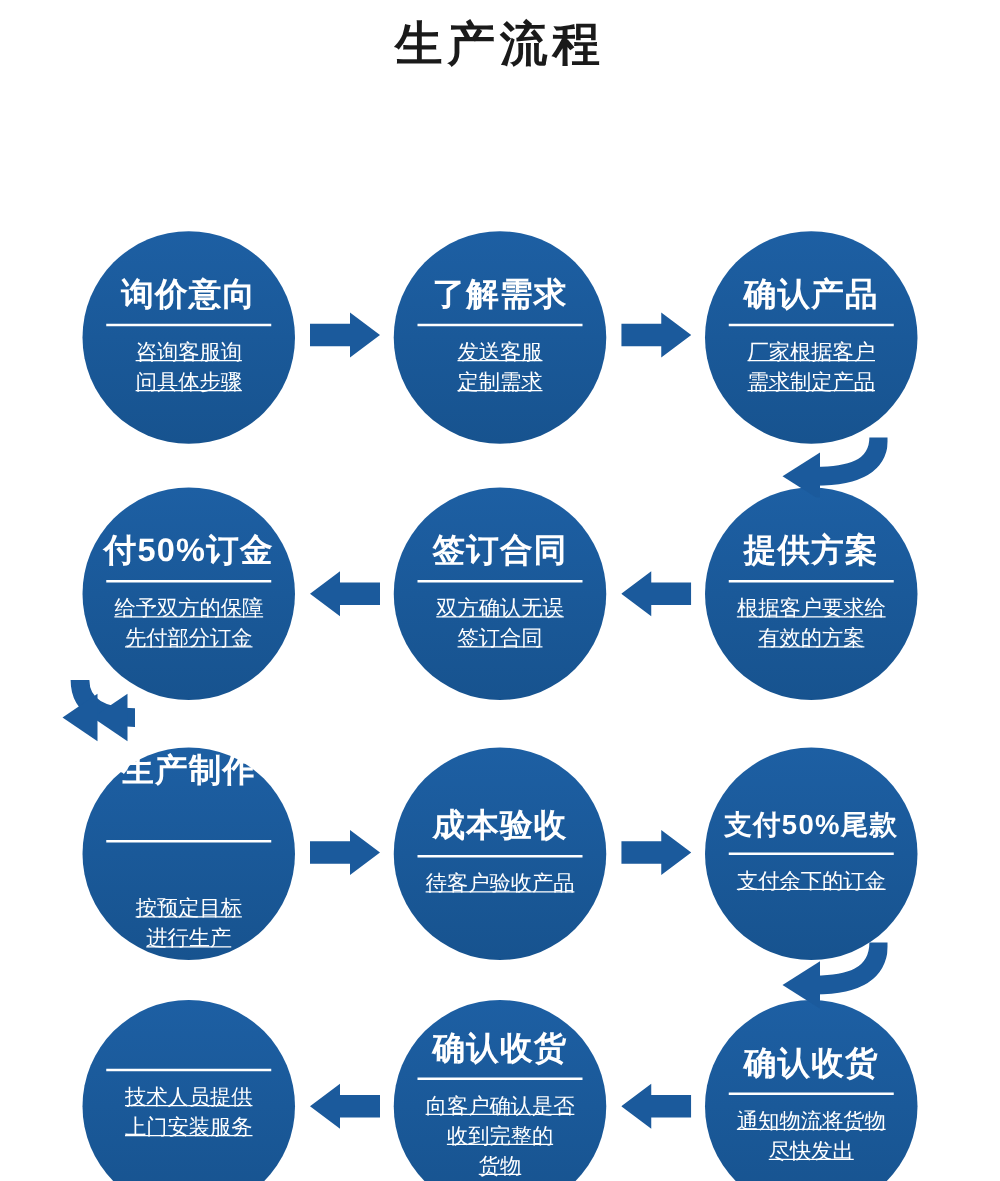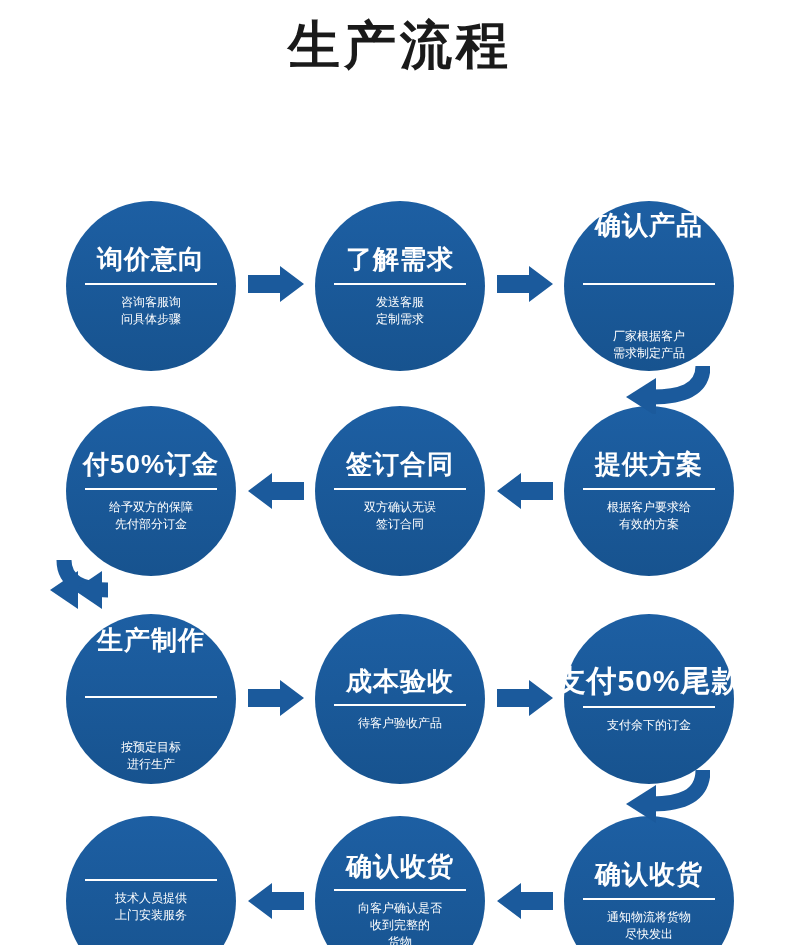--- a/index.html
+++ b/index.html
@@ -9,21 +9,21 @@
   body {
     width: 800px;
     height: 945px;
     background: #ffffff;
     font-family: "Liberation Sans", sans-serif;
     position: relative;
     overflow: hidden;
   }
   #title {
     text-align: center;
-    font-size: 52px;
+    font-size: 38px;
     font-weight: bold;
     color: #1a1a1a;
     letter-spacing: 4px;
     margin-top: 14px;
     line-height: 1.2;
   }
   #flow {
     position: relative;
     width: 800px;
     height: 830px;
@@ -52,24 +52,25 @@
     text-align: center;
     white-space: nowrap;
   }
   .node .rule {
     width: 132px;
     height: 2px;
     background: #ffffff;
     margin-bottom: 9px;
   }
   .node .desc {
-    font-size: 12px;
+    font-size: 17px;
     line-height: 1.42;
     text-align: center;
     font-weight: normal;
+    text-decoration: underline;
   }
   
   .arrow {
     position: absolute;
   }
   .arrow svg {
     display: block;
   }
 </style>
 </head>
@@ -84,21 +85,21 @@
     <div class="rule"></div>
     <div class="desc">咨询客服询<br>问具体步骤</div>
   </div>
 
   <div class="node" style="left:315px; top:125px;">
     <div class="head">了解需求</div>
     <div class="rule"></div>
     <div class="desc">发送客服<br>定制需求</div>
   </div>
 
-  <div class="node" style="left:564px; top:125px;gap:34px;">
+  <div class="node" style="left:564px; top:125px;">
     <div class="head">确认产品</div>
     <div class="rule"></div>
     <div class="desc">厂家根据客户<br>需求制定产品</div>
   </div>
 
   <div class="node" style="left:66px; top:330px;">
     <div class="head">付50%订金</div>
     <div class="rule"></div>
     <div class="desc">给予双方的保障<br>先付部分订金</div>
   </div>
@@ -121,21 +122,21 @@
     <div class="desc">按预定目标<br>进行生产</div>
   </div>
 
   <div class="node" style="left:315px; top:538px;">
     <div class="head">成本验收</div>
     <div class="rule"></div>
     <div class="desc">待客户验收产品</div>
   </div>
 
   <div class="node" style="left:564px; top:538px;">
-    <div class="head" style="font-size:30px;">支付50%尾款</div>
+    <div class="head" style="font-size:22px;">支付50%尾款</div>
     <div class="rule"></div>
     <div class="desc">支付余下的订金</div>
   </div>
 
   <div class="node" style="left:66px; top:740px;">
     <div class="rule"></div>
     <div class="desc">技术人员提供<br>上门安装服务</div>
   </div>
 
   <div class="node" style="left:315px; top:740px;">

